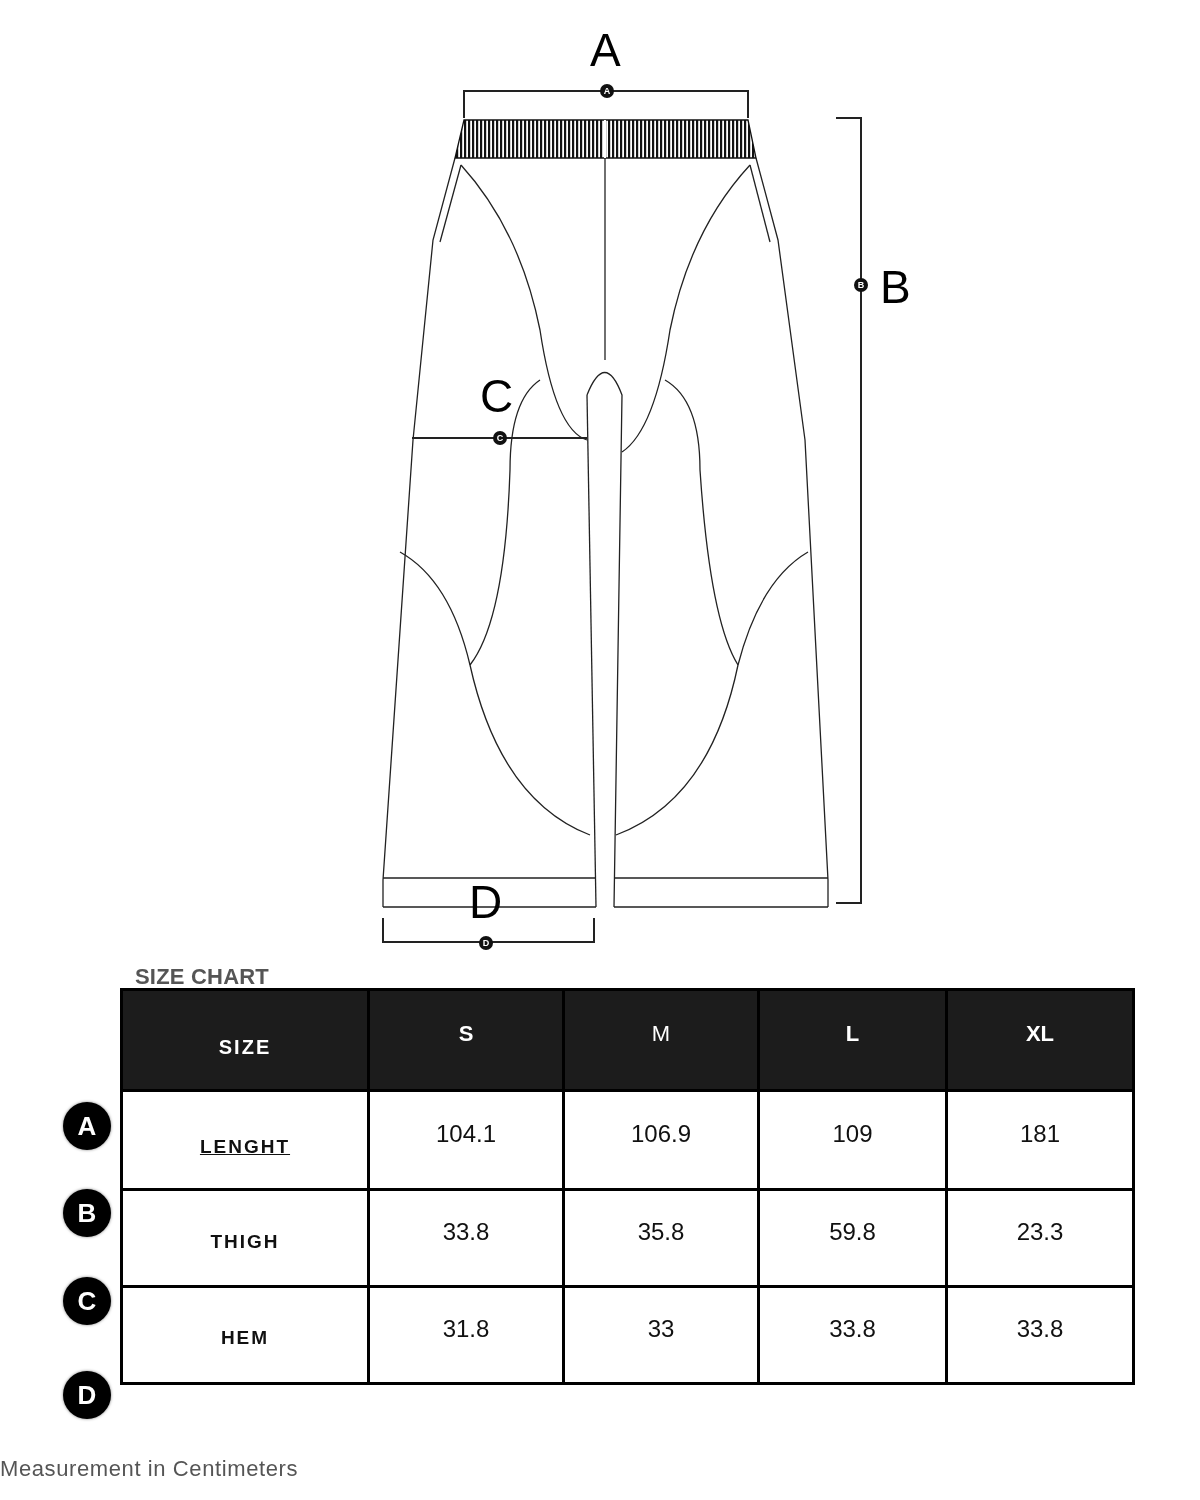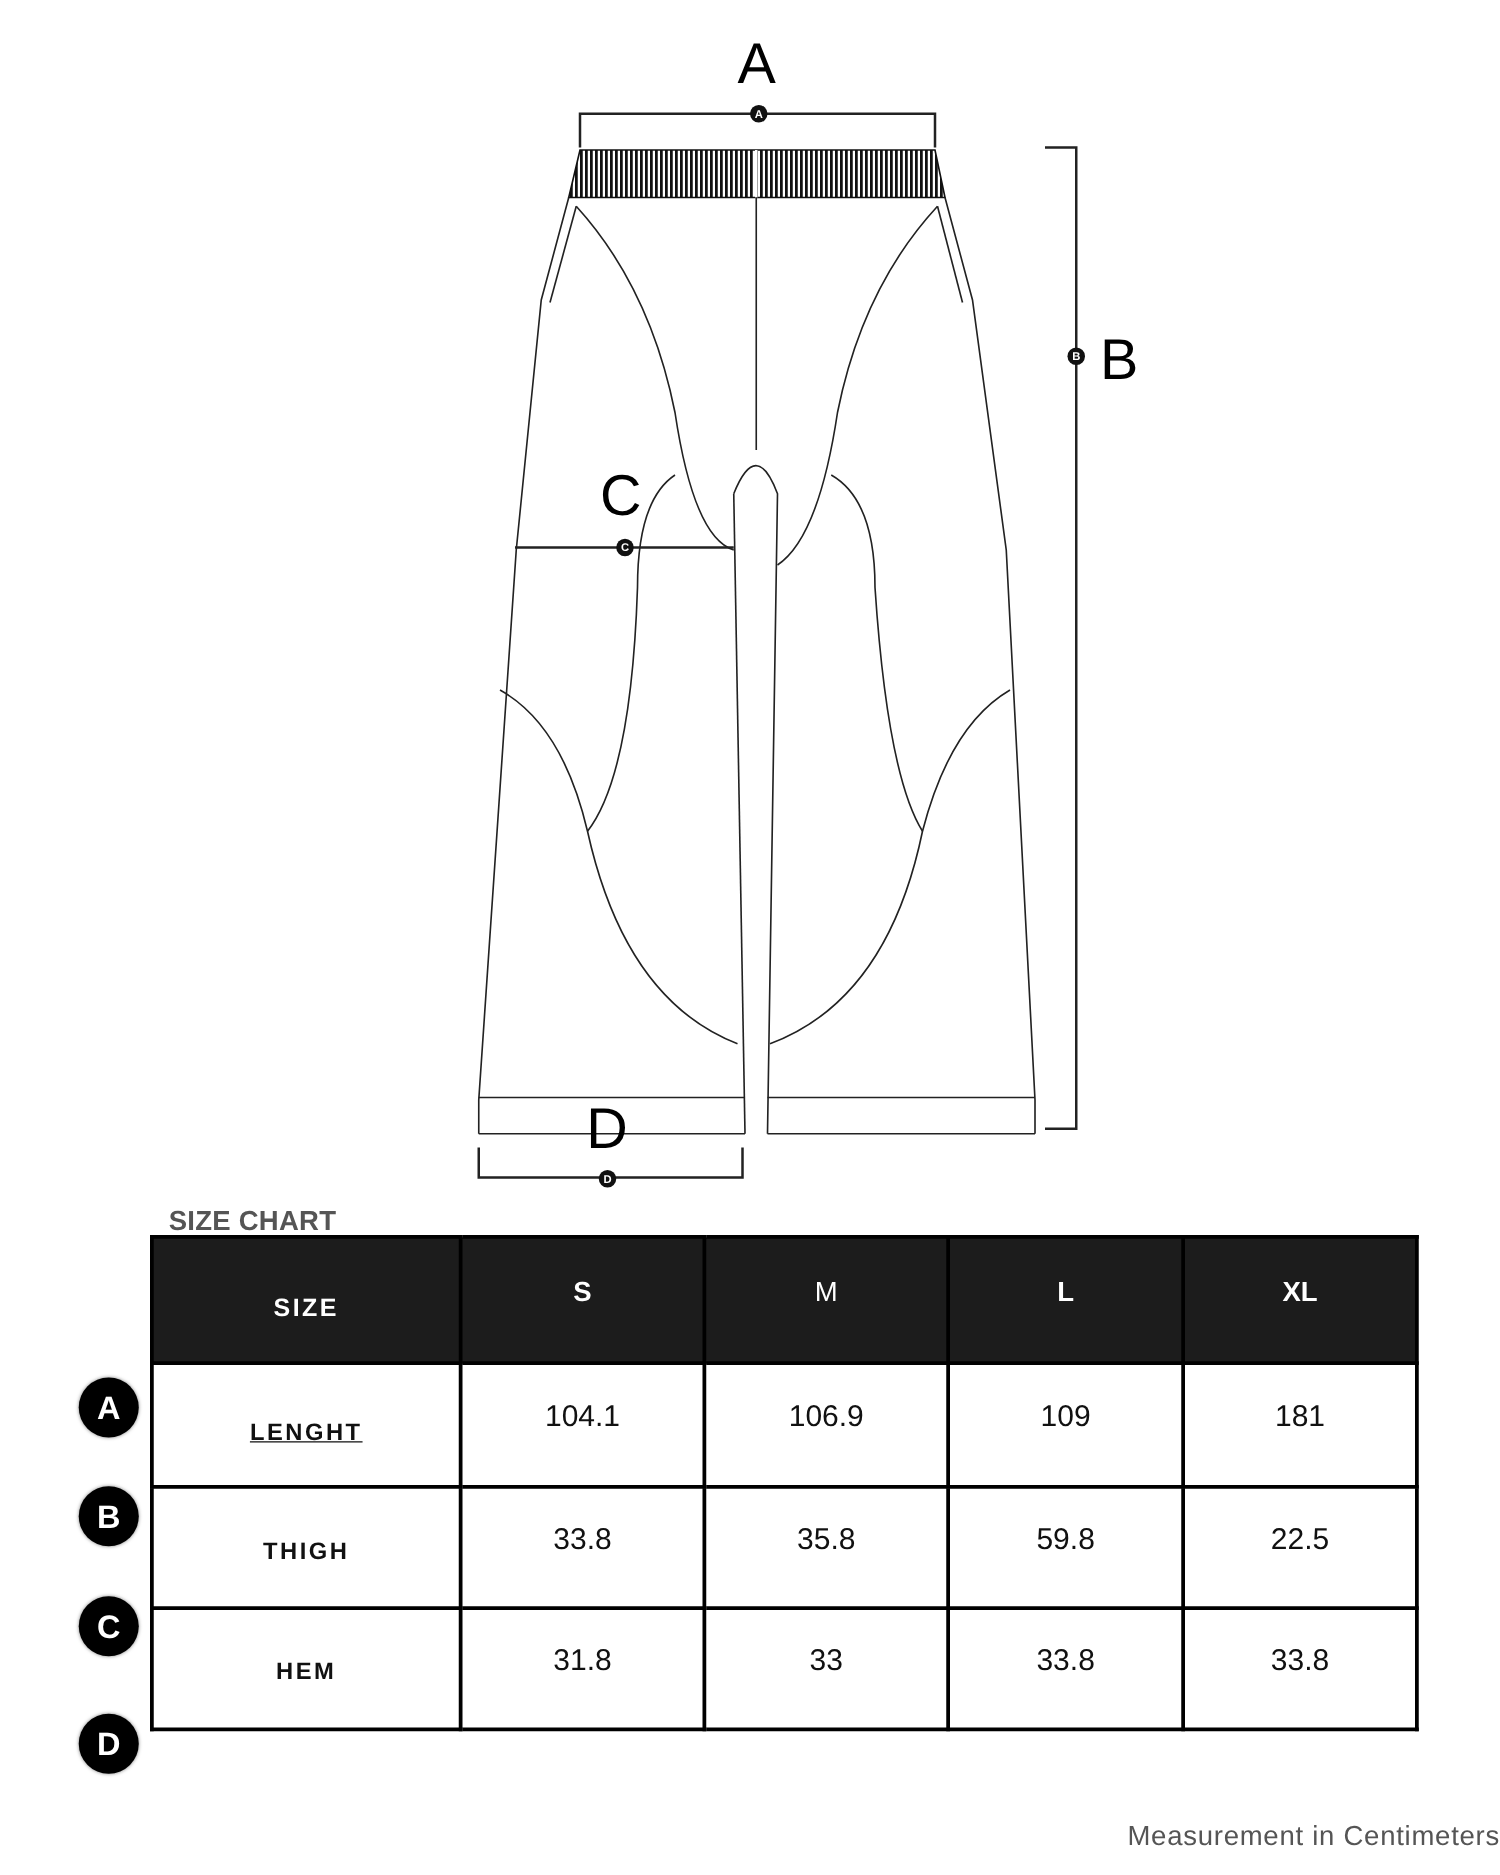--- a/index.html
+++ b/index.html
@@ -13,21 +13,21 @@
   table.chart th.rowhead{font-size:20px;letter-spacing:2px;padding-top:14px;}
   table.chart th.s,table.chart th.l,table.chart th.xl{font-weight:bold;padding-bottom:12px;}
   table.chart th.m{font-weight:normal;padding-bottom:12px;}
   table.chart td{height:82px;font-size:24px;color:#111;}
   table.chart td.val{padding-bottom:12px;}
   table.chart td.rl{font-weight:bold;font-size:19px;letter-spacing:2px;}
   td.rl.lenght{letter-spacing:5px;padding-top:14px;text-decoration:underline;}
   td.rl.thigh{letter-spacing:3px;padding-top:8px;}
   td.rl.hem{letter-spacing:3px;padding-top:6px;}
   .badge{position:absolute;left:63px;width:48px;height:48px;border-radius:50%;background:#000;color:#fff;font-weight:bold;font-size:26px;display:flex;align-items:center;justify-content:center;box-shadow:0 0 3px rgba(0,0,0,.5);}
-  .footnote{position:absolute;left:0;width:1200px;top:1456px;text-align:right;font-size:22px;color:#555;letter-spacing:0.6px;}
+  .footnote{position:absolute;left:0;width:1200px;top:1456px;text-align:left;font-size:22px;color:#555;letter-spacing:0.6px;}
 </style>
 </head>
 <body>
 
 <svg class="diagram" viewBox="0 0 1200 960" xmlns="http://www.w3.org/2000/svg">
   <defs>
     <pattern id="rib" width="4" height="10" patternUnits="userSpaceOnUse">
       <rect width="4" height="10" fill="#fff"></rect>
       <rect width="2.2" height="10" fill="#111"></rect>
     </pattern>
@@ -108,21 +108,21 @@
     <td class="val">104.1</td>
     <td class="val">106.9</td>
     <td class="val">109</td>
     <td class="val">181</td>
   </tr>
   <tr>
     <td class="rl thigh">THIGH</td>
     <td class="val">33.8</td>
     <td class="val">35.8</td>
     <td class="val">59.8</td>
-    <td class="val">22.5</td>
+    <td class="val">23.3</td>
   </tr>
   <tr>
     <td class="rl hem">HEM</td>
     <td class="val">31.8</td>
     <td class="val">33</td>
     <td class="val">33.8</td>
     <td class="val">33.8</td>
   </tr>
 </tbody>
   </table>

